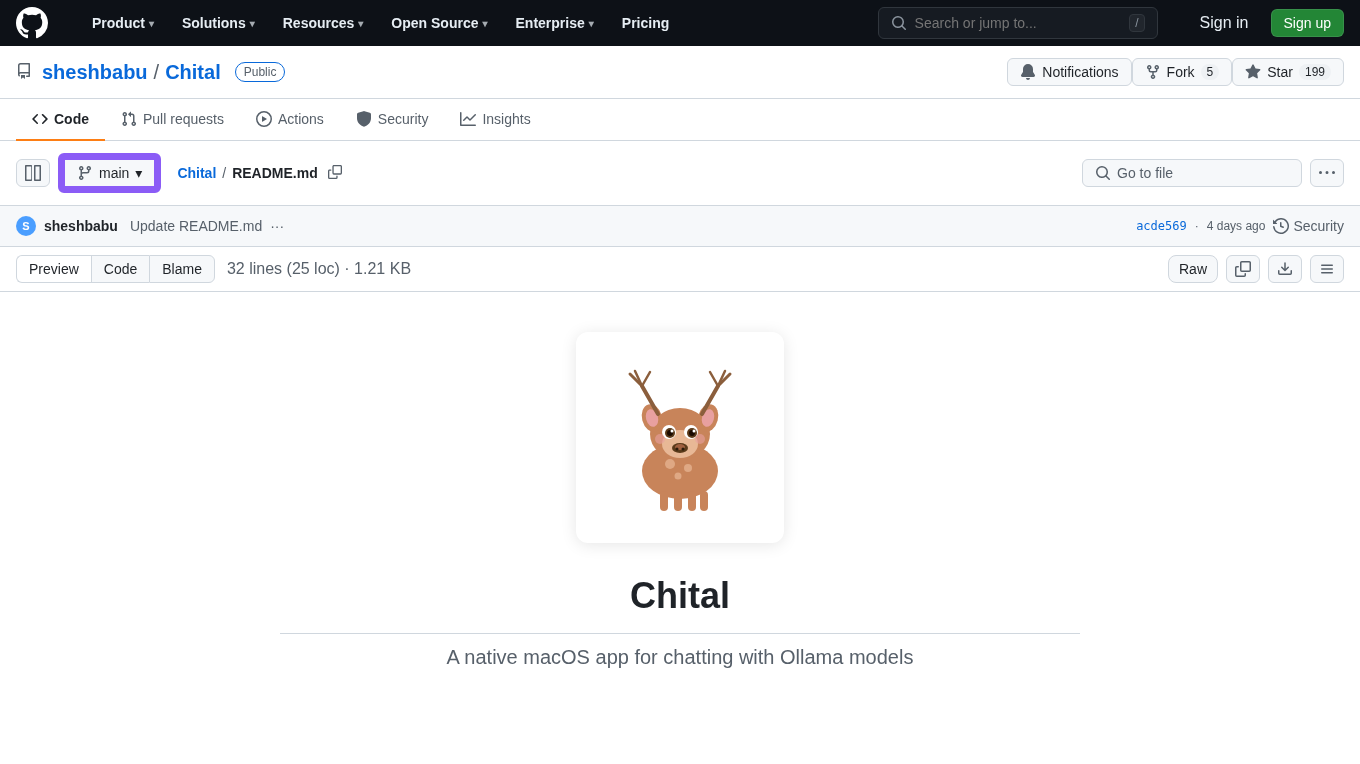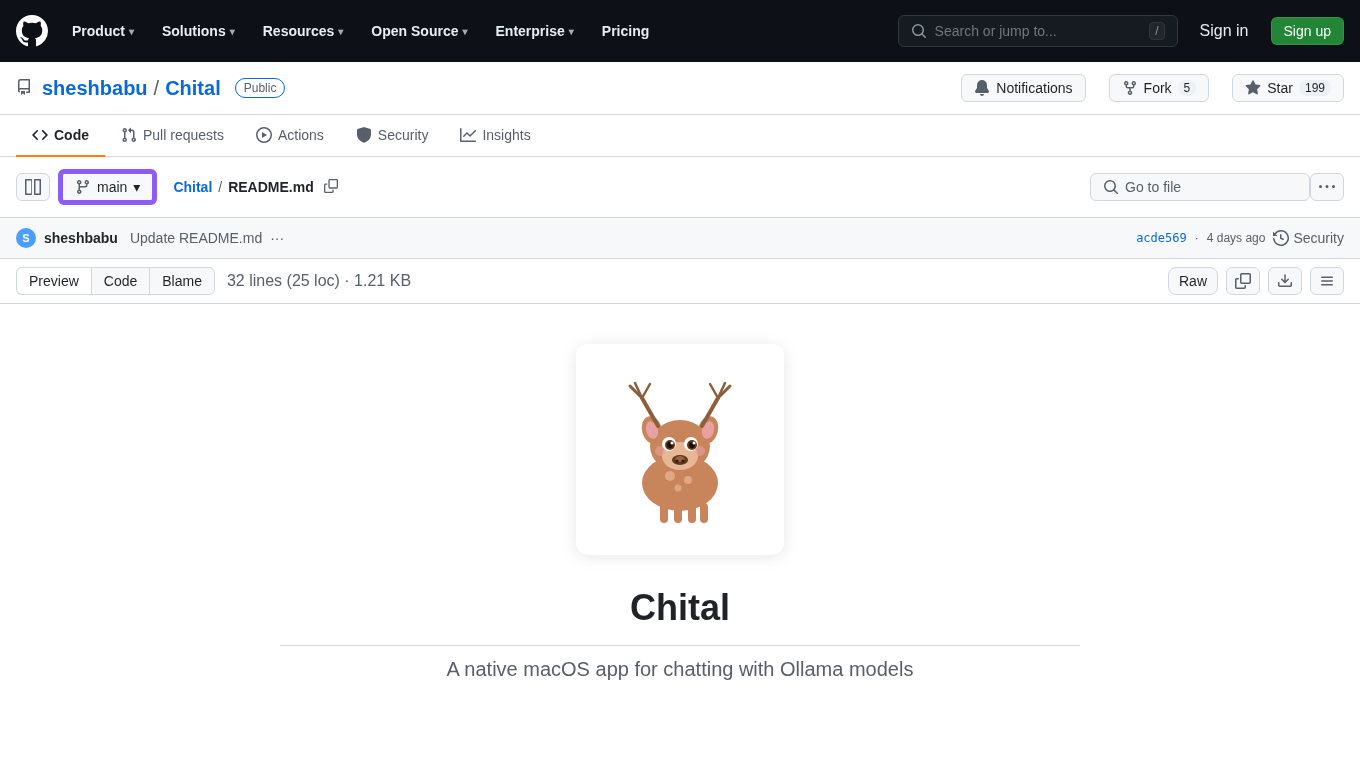--- a/index.html
+++ b/index.html
@@ -1,21 +1,21 @@
 <!DOCTYPE html>
 <html><head>
   <meta charset="utf-8">
   <style>
     * { box-sizing: border-box; margin: 0; padding: 0; }
     body { font-family: -apple-system, BlinkMacSystemFont, "Segoe UI", Helvetica, Arial, sans-serif; font-size: 14px; color: #1f2328; background: #fff; }
 
     
     .top-nav {
       display: flex; align-items: center; background: #0d1117; padding: 10px 16px;
-      height: 62px; gap: 4px;
+      height: 46px; gap: 24px;
     }
     .top-nav .logo { color: #fff; margin-right: 8px; flex-shrink: 0; }
     .top-nav .logo svg { display: block; }
     .nav-items { display: flex; gap: 4px; align-items: center; flex: 1; }
     .nav-item {
       color: #e6edf3; font-size: 14px; font-weight: 600; padding: 8px 12px;
       border-radius: 6px; cursor: pointer; display: flex; align-items: center; gap: 4px;
       background: none; border: none; white-space: nowrap;
     }
     .nav-item .chevron { font-size: 10px; opacity: 0.7; }
@@ -44,21 +44,21 @@
       background: #fff;
     }
     .repo-breadcrumb { display: flex; align-items: center; gap: 6px; font-size: 20px; }
     .repo-breadcrumb .icon-repo { color: #57606a; margin-right: 4px; }
     .repo-breadcrumb a { color: #0969da; text-decoration: none; font-weight: 600; }
     .repo-breadcrumb span { color: #57606a; }
     .public-badge {
       background: none; border: 1px solid #0969da; color: #0969da;
       border-radius: 20px; padding: 2px 8px; font-size: 12px; font-weight: 500; margin-left: 8px;
     }
-    .repo-actions { display: flex; gap: 23px; }
+    .repo-actions { display: flex; gap: 0; }
     .repo-action-btn {
       display: flex; align-items: center; gap: 6px; border: 1px solid #d0d7de;
       border-radius: 6px; padding: 5px 12px; font-size: 14px; cursor: pointer;
       background: #f6f8fa; color: #1f2328; font-weight: 500;
     }
     .repo-action-btn .count {
       background: #eef1f4; border-radius: 20px; padding: 1px 6px; font-size: 12px;
     }
 
     
@@ -73,32 +73,32 @@
     }
     .repo-tab.active { color: #1f2328; border-bottom: 2px solid #fd7e14; font-weight: 600; }
     .repo-tab svg { width: 16px; height: 16px; }
 
     
     .file-view-header {
       display: flex; align-items: center; justify-content: space-between;
       padding: 12px 16px; border-bottom: 1px solid #d0d7de; background: #fff;
     }
     .branch-selector {
-      display: flex; align-items: center; gap: 6px; border: 5px solid #8b5cf6;
+      display: flex; align-items: center; gap: 6px; border: 7px solid #8b5cf6;
       border-radius: 6px; padding: 5px 12px; font-size: 14px; cursor: pointer;
       background: #f6f8fa; color: #1f2328;
     }
     .sidebar-toggle {
       border: 1px solid #d0d7de; border-radius: 6px; padding: 5px 8px;
       background: #f6f8fa; cursor: pointer; display: flex; align-items: center;
     }
     .breadcrumb-path { display: flex; align-items: center; gap: 6px; font-size: 14px; margin-left: 8px; }
     .breadcrumb-path a { color: #0969da; text-decoration: none; font-weight: 600; }
     .breadcrumb-path span { color: #57606a; }
-    .file-nav-right { display: flex; align-items: flex-end; }
+    .file-nav-right { display: flex; align-items: flex-end; gap: 8px; }
     .go-to-file {
       display: flex; align-items: center; gap: 6px; border: 1px solid #d0d7de;
       border-radius: 6px; padding: 5px 12px; background: #f6f8fa; width: 220px;
       color: #57606a; font-size: 14px; cursor: text;
     }
     .more-btn {
       border: 1px solid #d0d7de; border-radius: 6px; padding: 5px 8px;
       background: #f6f8fa; cursor: pointer; display: flex; align-items: center;
     }
 

